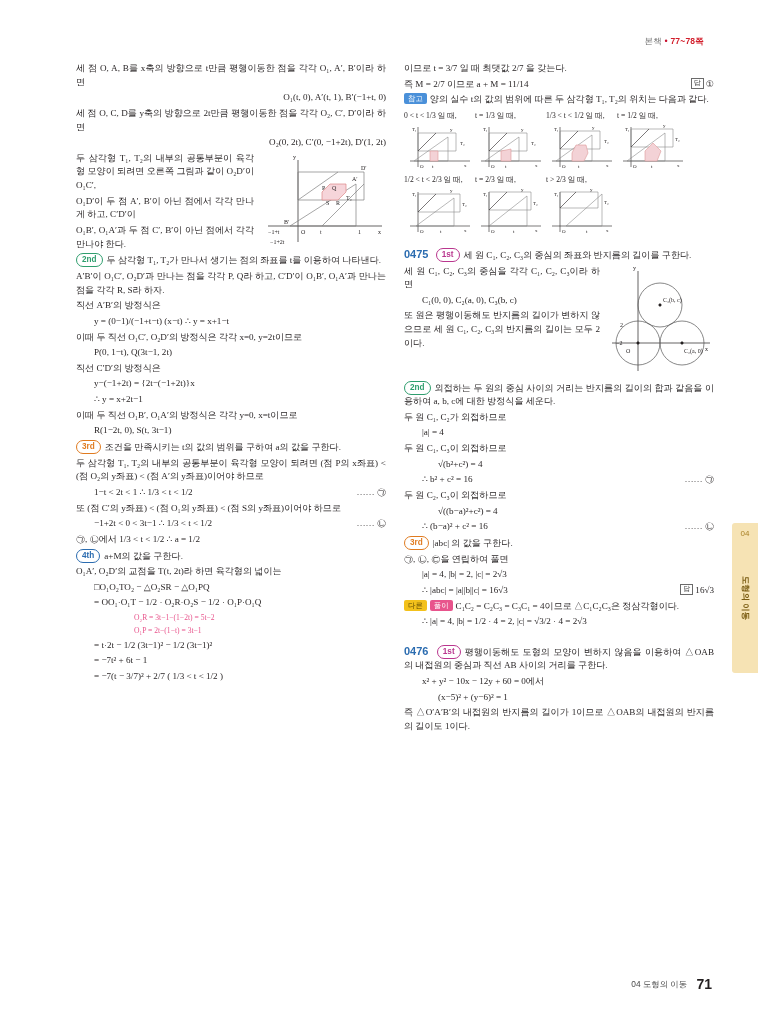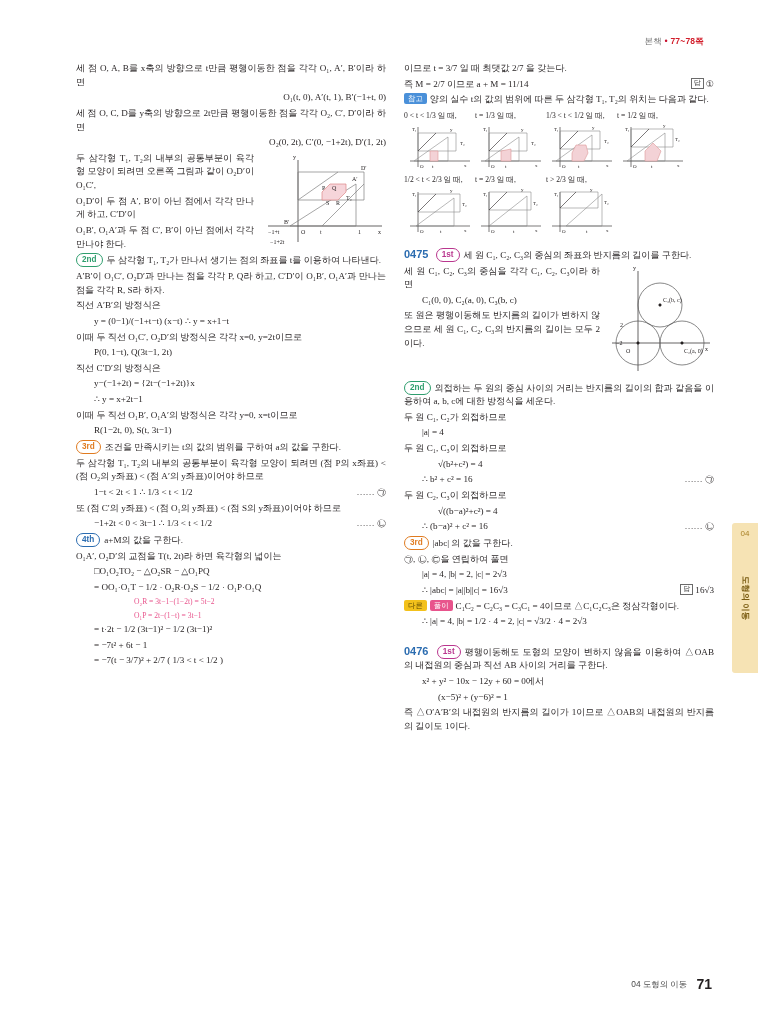--- a/index.html
+++ b/index.html
@@ -183,20 +183,21 @@
     <p class="para">두 삼각형 T₁, T₂의 내부의 공통부분이 육각형 모양이 되려면 (점 P의 x좌표) &lt; (점 O₂의 y좌표) &lt; (점 A′의 y좌표)이어야 하므로</p>
     <p class="para mid">
       <span>1−t &lt; 2t &lt; 1    ∴ 1/3 &lt; t &lt; 1/2</span>
       <span style="float:right">…… ㉠</span>
     </p>
     <p class="para">또 (점 C′의 y좌표) &lt; (점 O₁의 y좌표) &lt; (점 S의 y좌표)이어야 하므로</p>
     <p class="para mid">
       <span>−1+2t &lt; 0 &lt; 3t−1    ∴ 1/3 &lt; t &lt; 1/2</span>
       <span style="float:right">…… ㉡</span>
     </p>
+    <p class="para">㉠, ㉡에서    1/3 &lt; t &lt; 1/2    ∴ a = 1/2</p>
 
     <p class="para">
       <span class="step">4th</span><span>a+M의 값을 구한다.</span>
     </p>
     <p class="para">O₁A′, O₂D′의 교점을 T(t, 2t)라 하면 육각형의 넓이는</p>
     <p class="para mid">□O₁O₂TO₂ − △O₂SR − △O₁PQ</p>
     <p class="para mid">= OO₁·O₁T − 1/2 · O₂R·O₂S − 1/2 · O₁P·O₁Q</p>
     <p class="para mid3 pinknote">O₂R = 3t−1−(1−2t) = 5t−2</p>
     <p class="para mid3 pinknote">O₁P = 2t−(1−t) = 3t−1</p>
     <p class="para mid">= t·2t − 1/2 (3t−1)² − 1/2 (3t−1)²</p>

